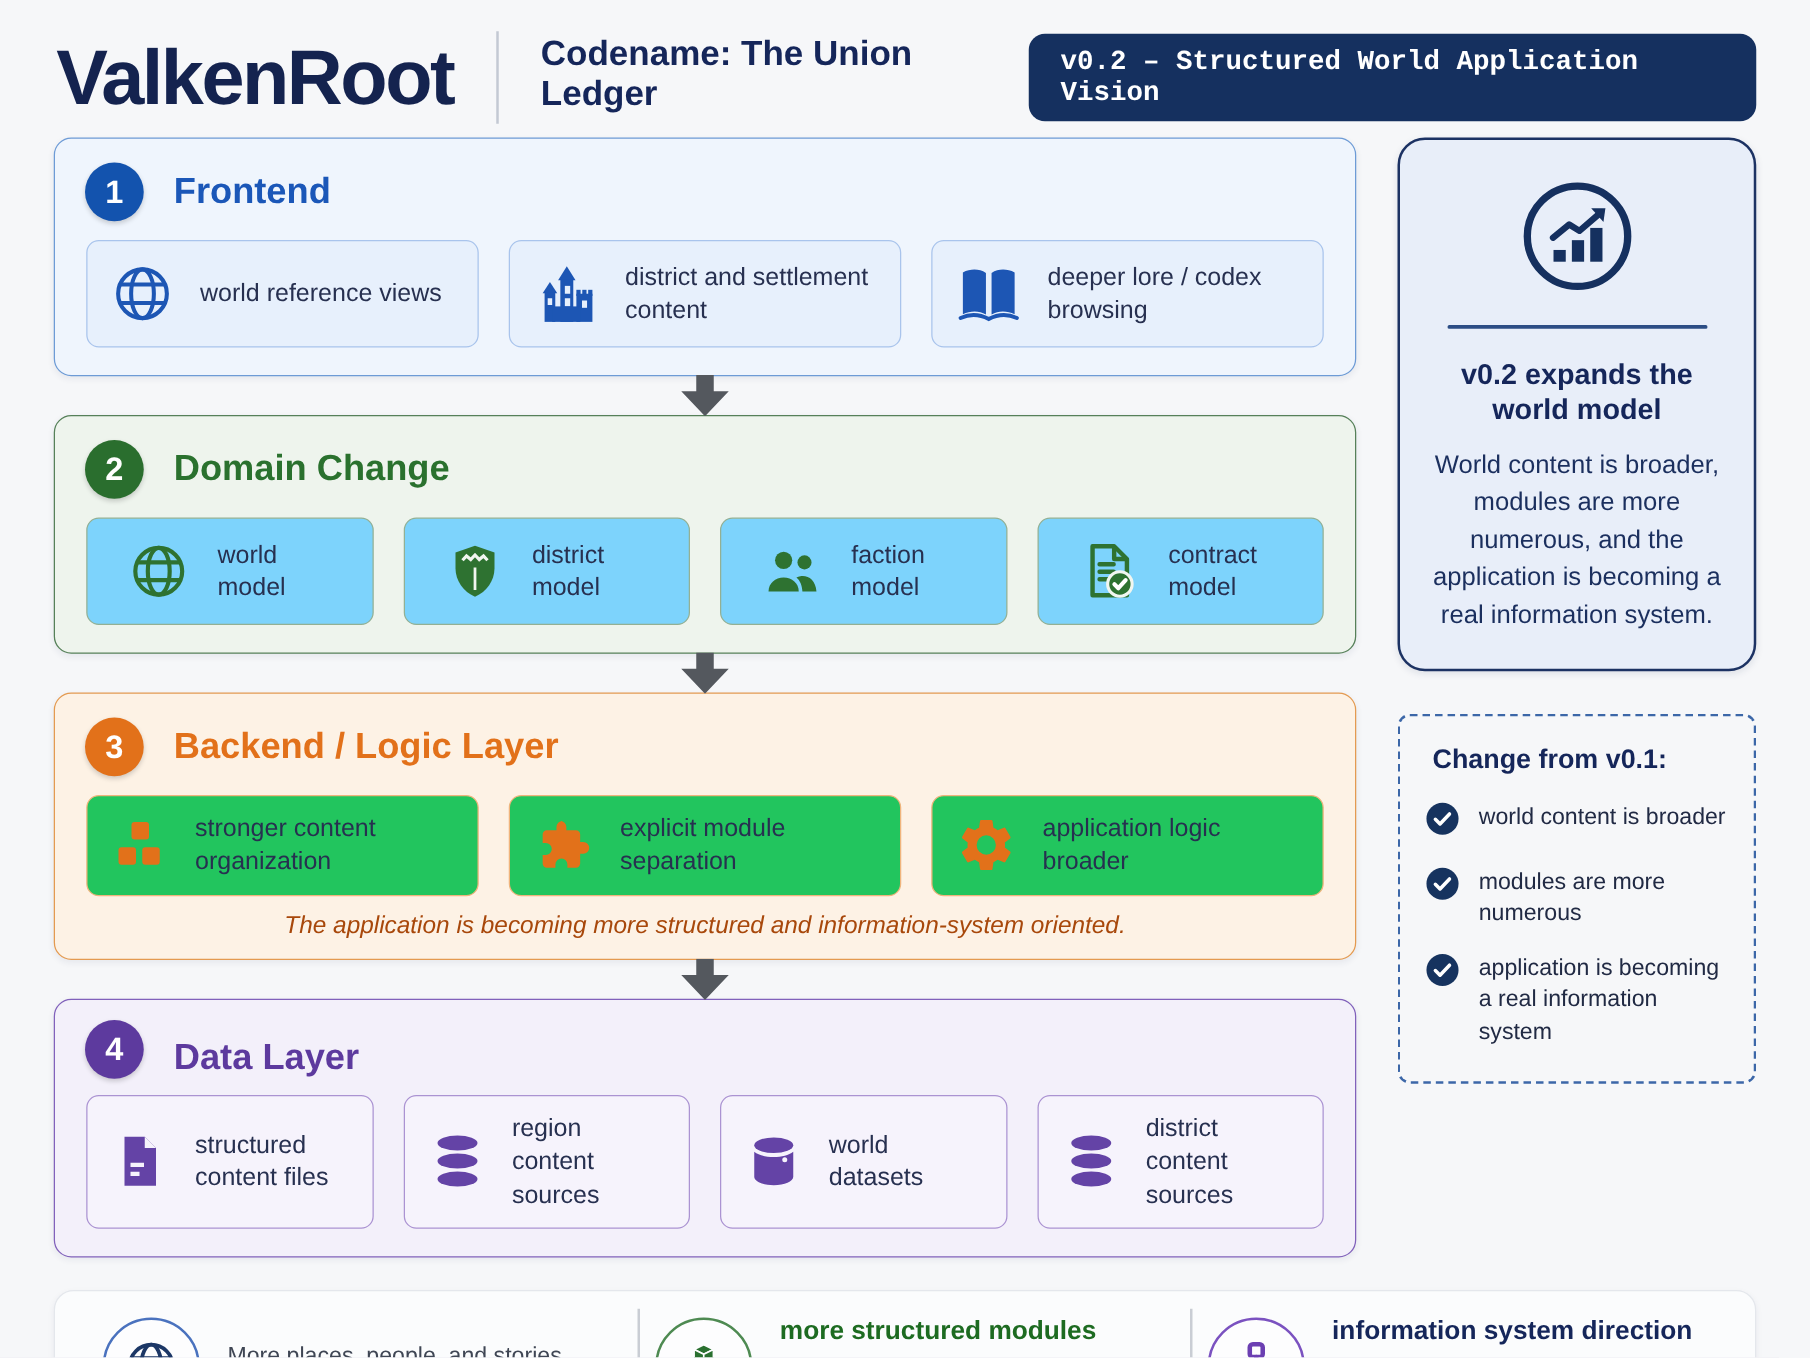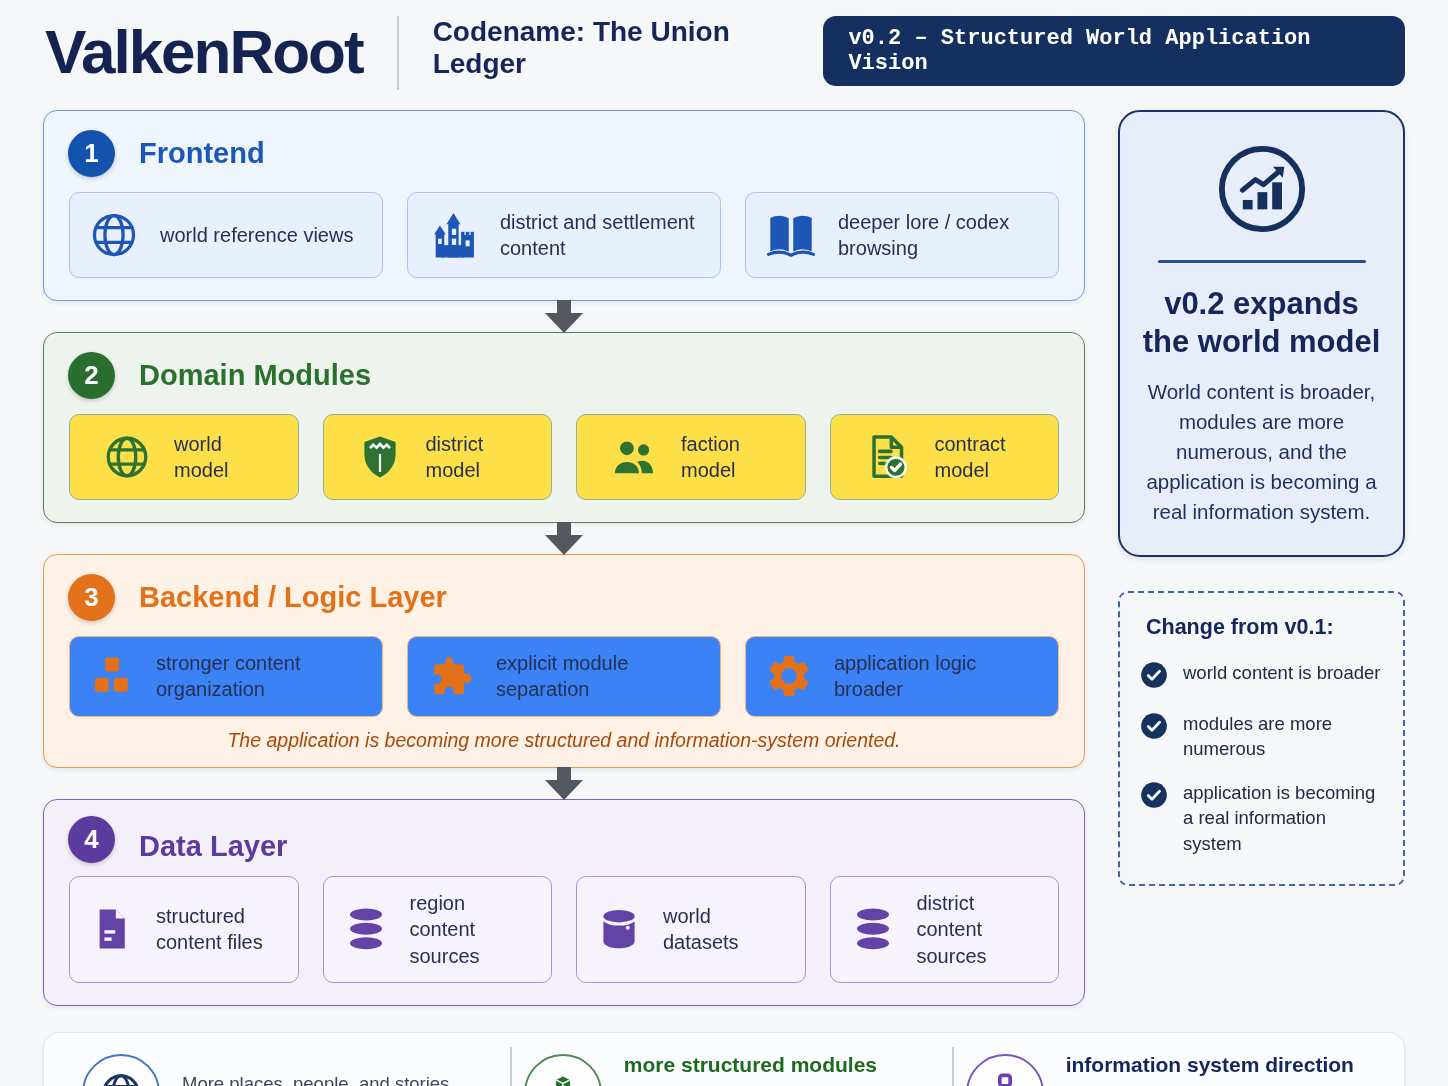--- a/index.html
+++ b/index.html
@@ -3,21 +3,21 @@
 <meta charset="utf-8">
 <style>
   * { margin:0; padding:0; box-sizing:border-box; }
   html,body { background:#eef0f3; }
   .page {
     width:1448px; height:1086px; position:relative; overflow:hidden;
     background:#f6f7f9;
     font-family:"Liberation Sans", sans-serif;
   }
   
-  .hdr { display:flex; align-items:flex-start; padding:16px 43px 0 45px; height:108px; }
+  .hdr { display:flex; align-items:center; padding:16px 43px 0 45px; height:108px; }
   .logo { font-size:62px; font-weight:bold; letter-spacing:-2px; color:#14234f; }
   .hdr-div { width:2px; height:74px; background:#c3c9d3; margin:0 34px 0 34px; flex:none; }
   .hdr-right { display:flex; flex-direction:row; gap:9px; }
   .codename { font-size:28px; font-weight:bold; color:#15265a; }
   .version-pill {
     background:#15305f; color:#ffffff; font-size:22px; font-weight:bold;
     padding:10px 25px; border-radius:13px; width:fit-content;font-family:Liberation Mono, monospace;
   }
   
   .content { display:flex; align-items:flex-start; padding:2px 43px 0 43px; gap:33px; }
@@ -50,29 +50,29 @@
   .layer-frontend { background:#eff5fd; border-color:#6d9bd6; }
   .nb-frontend { background:#1353ae; }
   .lt-frontend { color:#1b57b8; }
   .layer-frontend .card { background:#e7f0fc; border-color:#a9c4ec; }
   .layer-frontend .label { max-width:215px; }
 
   
   .layer-domain { background:#eef4ed; border-color:#568059; }
   .nb-domain { background:#2a6e2e; }
   .lt-domain { color:#2a712e; }
-  .layer-domain .card { background:#fde047; border-color:#93b094; gap:22px;padding-left:32px; }
+  .layer-domain .card { background:#7dd3fc; border-color:#93b094; gap:22px;padding-left:32px; }
   .layer-domain .label { max-width:100px; }
 
   
   .layer-backend { background:#fdf2e5; border-color:#e49a50; }
   .nb-backend { background:#e2711a; }
   .lt-backend { color:#e2711a; }
   .layer-backend .cards { padding-bottom:10px; }
-  .layer-backend .card { background:#3b82f6; border-color:#f0b47c; min-height:80px; }
+  .layer-backend .card { background:#22c55e; border-color:#f0b47c; min-height:80px; }
   .layer-backend .label { max-width:190px; }
   .layer-note {
     text-align:center; font-style:italic; font-size:19.5px; color:#a8480b;
     padding:2px 0 15px 0;
   }
 
   
   .layer-data { background:#f3f0fa; border-color:#8161bb; }
   .nb-data { background:#5d3a9e; }
   .lt-data { color:#5d3a9e;margin-top:14px; }
@@ -84,21 +84,21 @@
   .arrow-row { height:33px; display:flex; justify-content:center; align-items:center; position:relative; z-index:3; margin:-1px 0; }
 
   
   .highlight-card {
     background:#e8eef9; border:2px solid #1c3263; border-radius:22px;
     padding:30px 22px 28px 22px; text-align:center;
     box-shadow:0 2px 6px rgba(20,35,79,.10);
   }
   .hc-icon { display:flex; justify-content:center; }
   .hc-rule { width:208px; height:2.5px; background:#2c4d85; margin:24px auto 22px auto; border-radius:2px; }
-  .hc-title { font-size:31px; font-weight:bold; color:#15265a; line-height:1.25; }
+  .hc-title { font-size:23px; font-weight:bold; color:#15265a; line-height:1.25; }
   .hc-body { font-size:20.5px; color:#1b2f5e; line-height:1.46; margin-top:15px; }
 
   .changes-card {
     margin-top:34px; border:2px dashed #3c67a8; border-radius:10px;
     padding:22px 18px 10px 20px;
   }
   .cc-title { font-size:21.5px; font-weight:bold; color:#15265a; margin:0 0 20px 6px; }
   .cc-item { display:flex; gap:15px; align-items:flex-start; margin-bottom:18px; }
   .cc-item svg { flex:none; margin-top:1px; }
   .cc-text { font-size:18.5px; color:#212a44; line-height:1.38; }
@@ -191,21 +191,21 @@
 
       <div class="arrow-row">
         <svg width="46" height="33" viewBox="0 0 46 33">
             <path d="M16 0h14v13h12L23 33 4 13h12z" fill="#54585e"></path>
           </svg>
       </div>
 
       <section class="layer layer-domain">
         <div class="layer-head">
           <div class="num-badge nb-domain">2</div>
-          <h2 class="layer-title lt-domain">Domain Modules</h2>
+          <h2 class="layer-title lt-domain">Domain Change</h2>
         </div>
         <div class="cards">
           <div class="card">
             <span class="cicon">
               <svg width="50" height="50" viewBox="0 0 24 24" fill="none" stroke="#2e7231" stroke-width="1.6">
                 <circle cx="12" cy="12" r="9"></circle>
                   <ellipse cx="12" cy="12" rx="4.2" ry="9"></ellipse>
                 <path d="M3.5 8.6h17M3.5 15.4h17"></path>
               </svg>
             </span>

